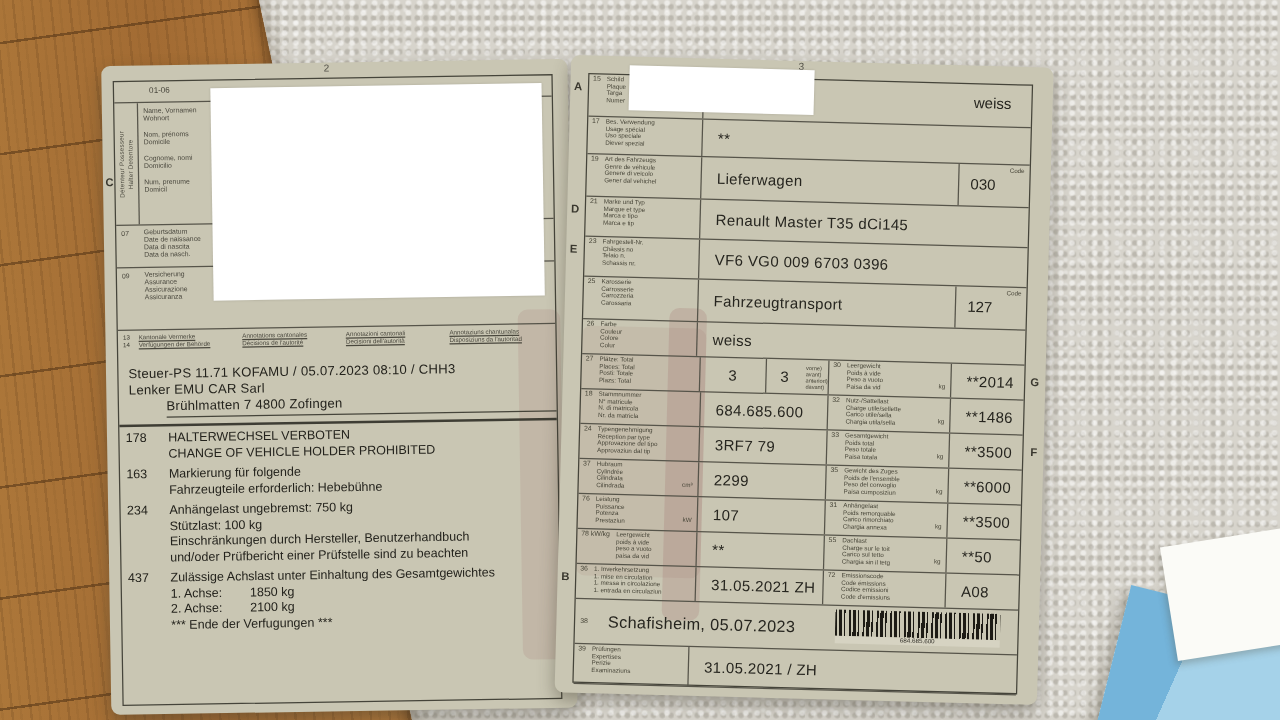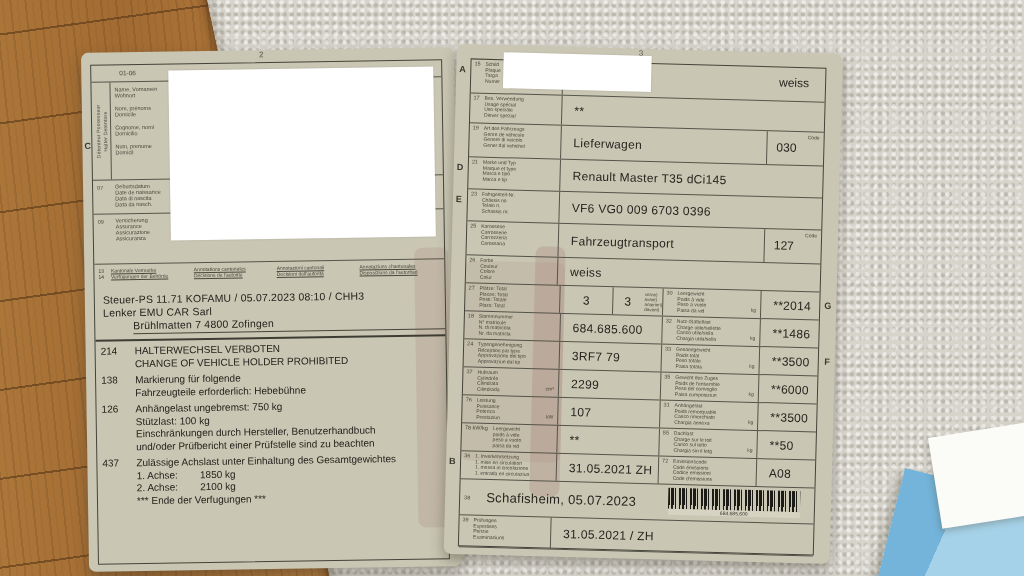--- a/index.html
+++ b/index.html
@@ -173,31 +173,31 @@
 
       <div class="typedblock">
         <div class="typed">Steuer-PS  11.71  KOFAMU / 05.07.2023 08:10 / CHH3</div>
         <div class="typed">Lenker  EMU CAR Sarl</div>
         <div class="typed addr">Brühlmatten 7 4800 Zofingen</div>
       </div>
 
       <div class="thickrule"></div>
 
       <div class="dec">
-        <span class="dnum">214</span>
+        <span class="dnum">178</span>
         <span class="dtxt">HALTERWECHSEL VERBOTEN
 CHANGE OF VEHICLE HOLDER PROHIBITED</span>
       </div>
       <div class="dec">
-        <span class="dnum">138</span>
+        <span class="dnum">163</span>
         <span class="dtxt">Markierung für folgende
 Fahrzeugteile erforderlich: Hebebühne</span>
       </div>
       <div class="dec">
-        <span class="dnum">126</span>
+        <span class="dnum">234</span>
         <span class="dtxt">Anhängelast ungebremst: 750 kg
 Stützlast: 100 kg
 Einschränkungen durch Hersteller, Benutzerhandbuch
 und/oder Prüfbericht einer Prüfstelle sind zu beachten</span>
       </div>
       <div class="dec">
         <span class="dnum">437</span>
         <span class="dtxt">Zulässige Achslast unter Einhaltung des Gesamtgewichtes
 1. Achse:        1850 kg
 2. Achse:        2100 kg

